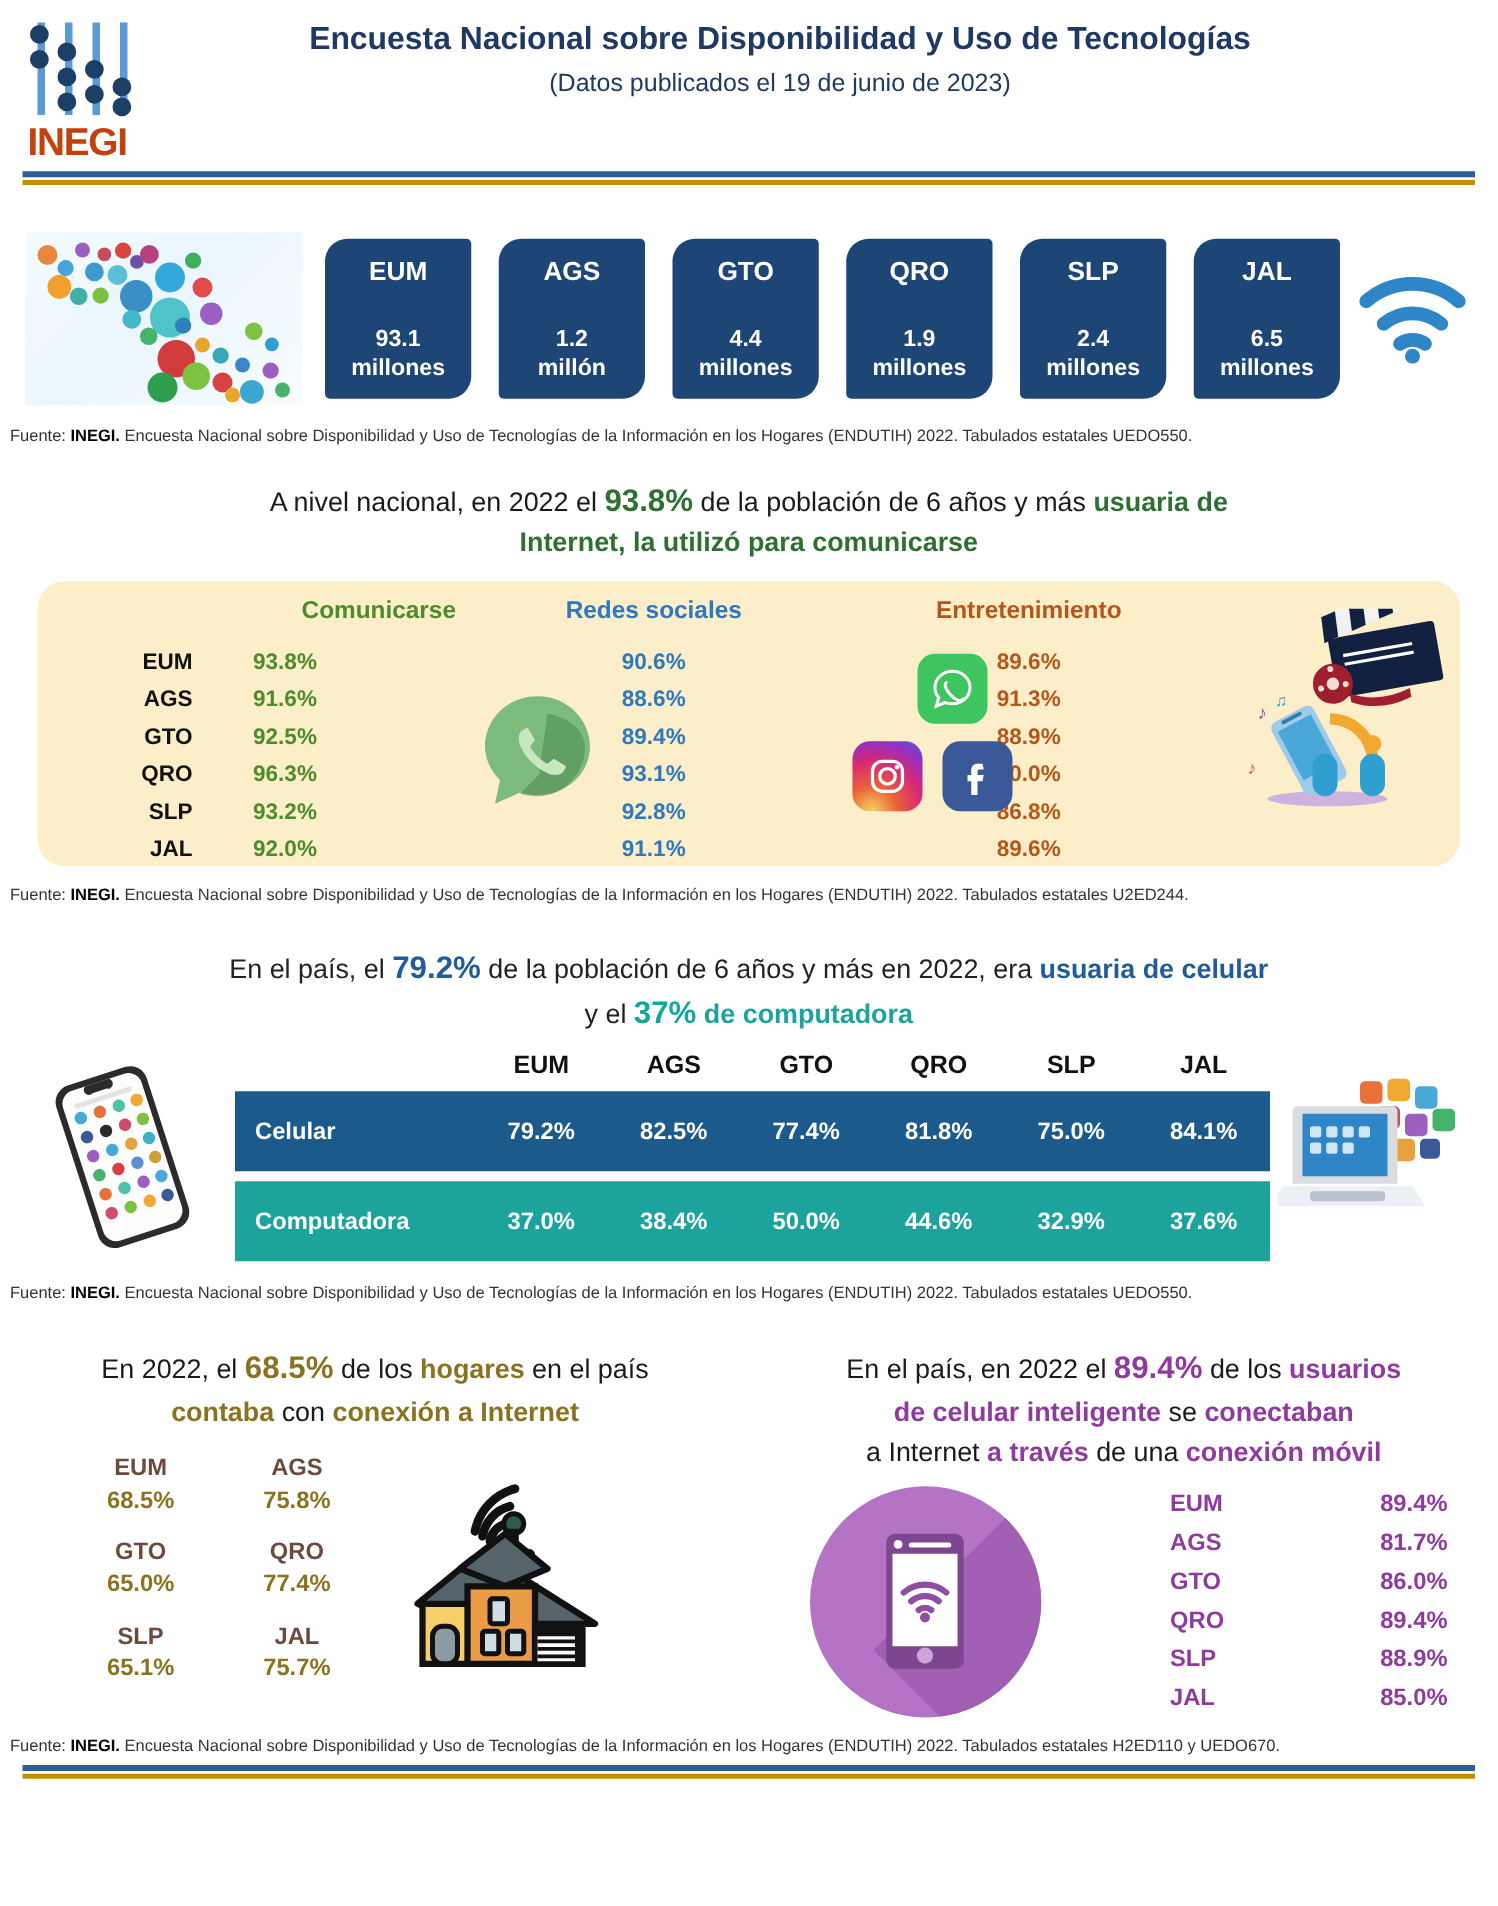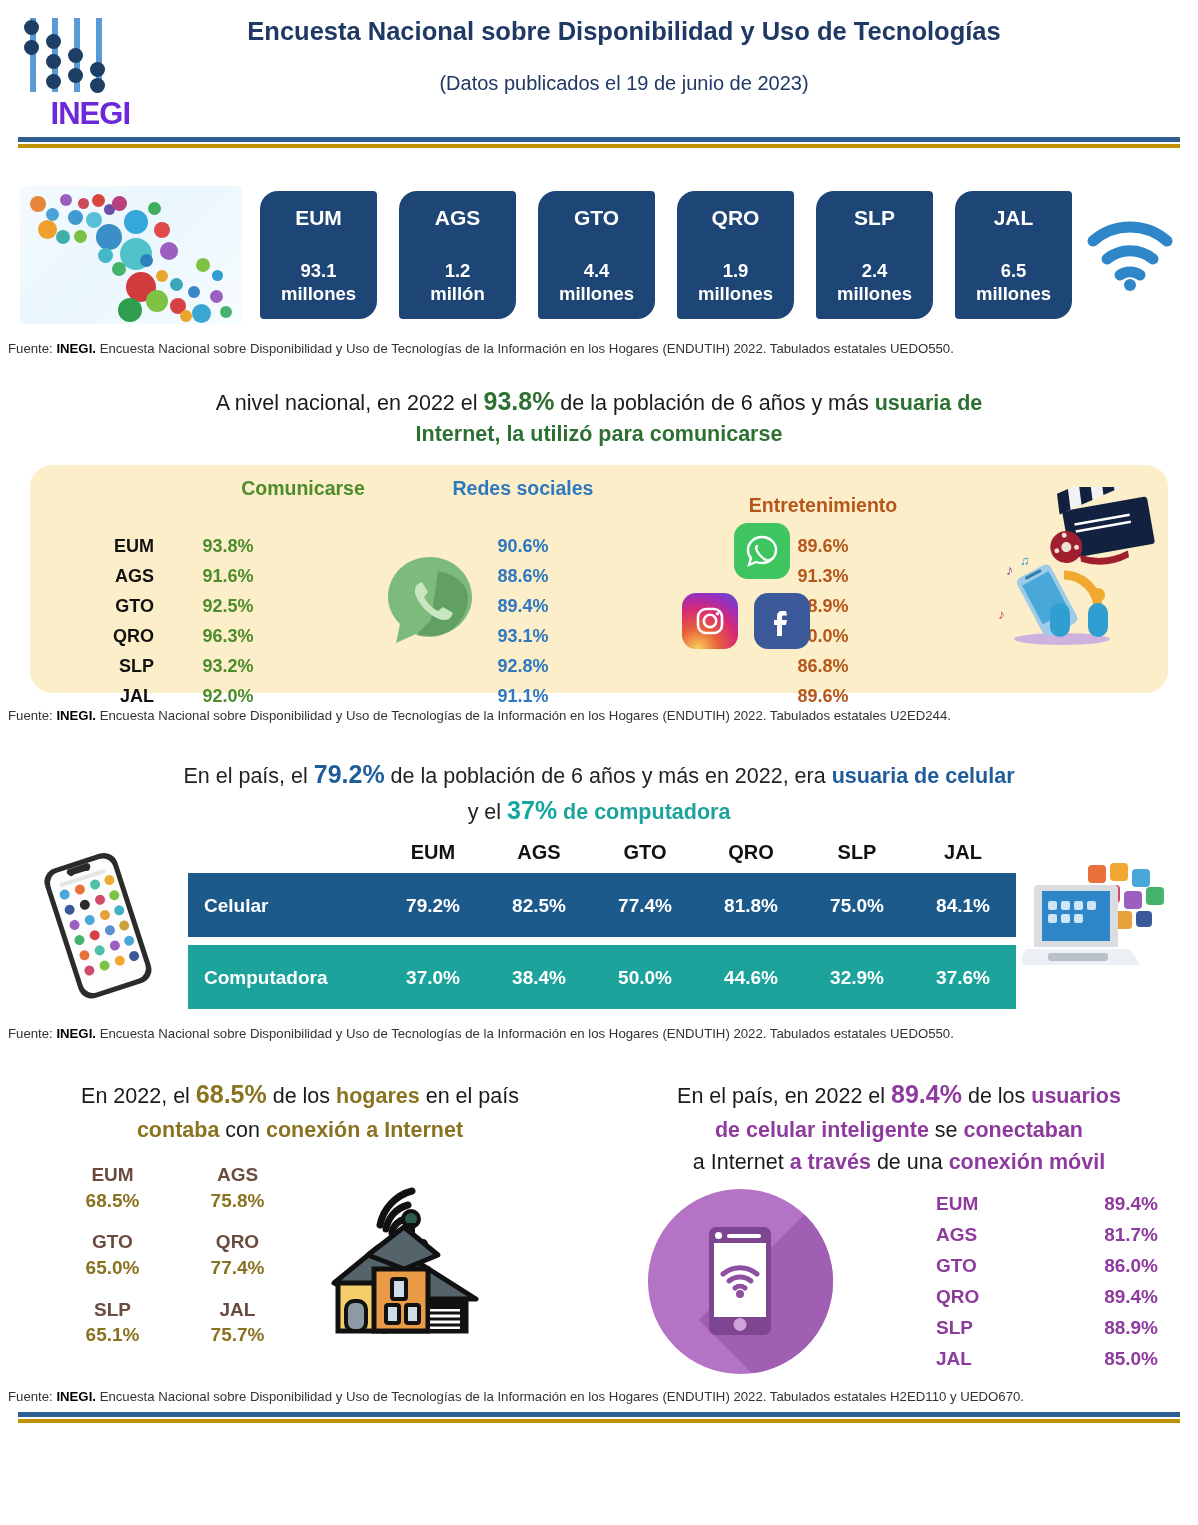--- a/index.html
+++ b/index.html
@@ -11,24 +11,24 @@
     overflow: hidden;
   }
   .page { position: relative; width: 1198px; height: 1525px; background:#fff; }
 
   
   .header { display:flex; align-items:flex-start; padding: 14px 20px 0 22px; }
   .logo { width: 108px; flex: 0 0 108px; padding-top: 4px; }
   .logo-grid { position:relative; width: 100px; height: 78px; }
   .logo-bar { position:absolute; top:0; width:6px; height:74px; background:#5b9bd5; }
   .logo-dot { position:absolute; width:15px; height:15px; border-radius:50%; background:#1d3f66; }
-  .logo-word { font: 900 31px/1 "Liberation Sans", sans-serif; color:#6d28d9; letter-spacing:-1px; margin-top:2px;text-align:right; }
+  .logo-word { font: 900 31px/1 "Liberation Sans", sans-serif; color:#c2410c; letter-spacing:-1px; margin-top:2px; }
   .titles { flex:1; text-align:center; padding-right: 60px; }
   .main-title { font: 700 25.5px/1.34 "Liberation Sans", sans-serif; color:#1f3864; }
-  .sub-title { font: 400 20px/1.5 "Liberation Sans", sans-serif; color:#1f3864; margin-top:20px; }
+  .sub-title { font: 400 20px/1.5 "Liberation Sans", sans-serif; color:#1f3864; margin-top:4px; }
   .rule-wrap { margin: 8px 18px 0 18px; }
   .rule-blue { height:5px; background:#2e5f92; }
   .rule-gap { height:2px; background:#fff; }
   .rule-gold { height:4px; background:#bf9000; }
 
   
   .headline { text-align:center; font: 400 21.5px/1.45 "Liberation Sans", sans-serif; color:#222; }
   .big { font-size: 25px; font-weight:700; }
 
   .source { font: 400 13.2px/1.3 "Liberation Sans", sans-serif; color:#333; padding-left:8px; }
@@ -60,21 +60,21 @@
   .grn { color:#2e7031; font-weight:700; }
   .grn-big { color:#2e7031; font-weight:700; font-size:25px; }
   .panel {
     margin: 14px 30px 0 30px; background:#fbeec9; border-radius: 22px;
     padding: 14px 10px 16px 10px; position:relative; height:228px;
   }
   .p2grid { display:grid; grid-template-columns: 118px 140px 150px 150px 150px 150px 1fr; }
   .colhead { font: 700 19.5px/1 "Liberation Sans", sans-serif; text-align:center; padding-bottom:16px; }
   .ch-com { color:#4c8c2b;text-align:center; }
   .ch-red { color:#2e78bf; }
-  .ch-ent { color:#b5561b;margin-top:17px; }
+  .ch-ent { color:#b5561b; }
   .rlabel { font: 700 18px/1 "Liberation Sans", sans-serif; color:#111; text-align:right; padding-right:4px; }
   .rval { font: 700 18px/1 "Liberation Sans", sans-serif; text-align:center; }
   .v-com { color:#4c8c2b; }
   .v-red { color:#2e78bf; }
   .v-ent { color:#b5561b; }
   .p2row { display:grid; grid-template-columns: 118px 140px 150px 150px 150px 150px 1fr; align-items:center; height:30px; }
 
   .wa-big { position:absolute; left:350px; top:86px; width:100px; height:100px; }
   .icon-stack { position:absolute; left:652px; top:58px; }
   .sq { width:56px; height:56px; border-radius:14px; display:flex; align-items:center; justify-content:center; }

